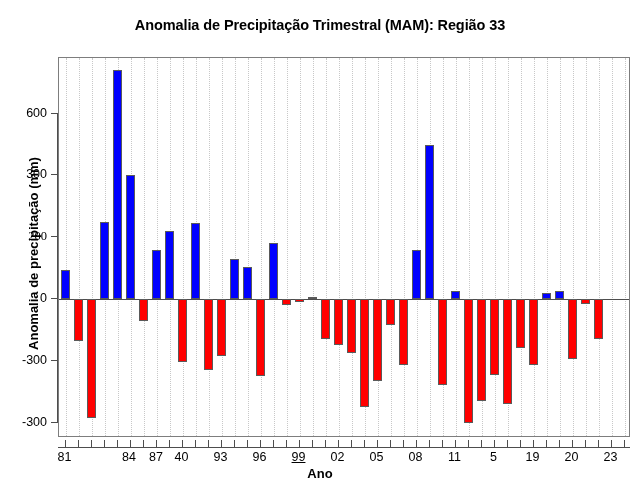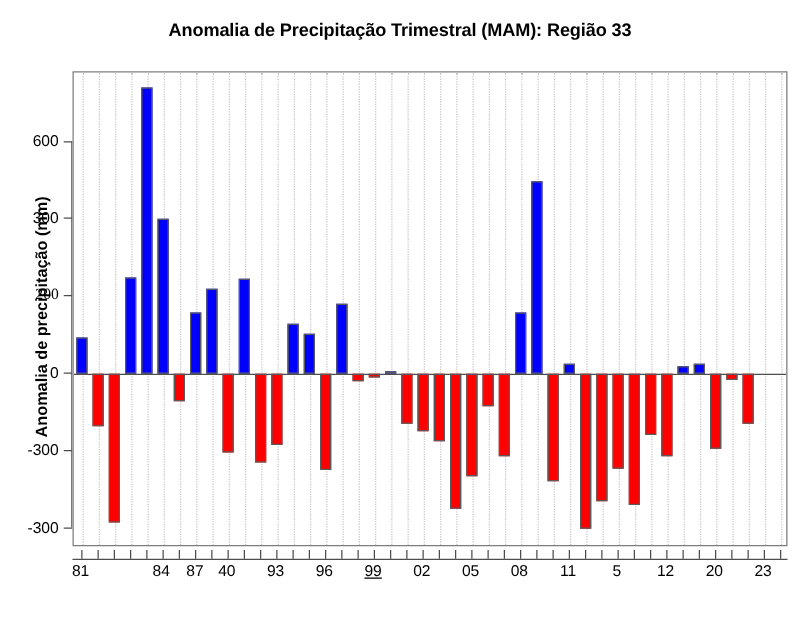--- a/index.html
+++ b/index.html
@@ -152,20 +152,21 @@
   }
 </style>
 </head>
 <body>
 
 <div id="figure">
 
   <div id="chart-title">Anomalia de Precipitação Trimestral (MAM): Região 33</div>
 
   <div id="ylabel">Anomalia de precipitação (mm)</div>
+  <div id="xlabel">Ano</div>
 
   <div id="yaxis">
       <div id="yaxis-spine" style="top: 112.61px; height: 308.943px;"></div>
       <div class="ytick-line" style="top: 421.553px;"></div>
       <div class="ytick-label" style="top: 421.553px;">-300</div>
       <div class="ytick-line" style="top: 359.764px;"></div>
       <div class="ytick-label" style="top: 359.764px;">-300</div>
       <div class="ytick-line" style="top: 297.976px;"></div>
       <div class="ytick-label" style="top: 297.976px;">0</div>
       <div class="ytick-line" style="top: 236.187px;"></div>
@@ -315,18 +316,18 @@
       <div class="xtick-label" style="left: 74px; padding-left: 48px;">87</div>
       <div class="xtick-label" style="left: 123.5px;">40</div>
       <div class="xtick-label" style="left: 162.5px;">93</div>
       <div class="xtick-label" style="left: 201.5px;">96</div>
       <div class="xtick-label" style="left: 240.5px; text-decoration: underline;">99</div>
       <div class="xtick-label" style="left: 279.5px;">02</div>
       <div class="xtick-label" style="left: 318.5px;">05</div>
       <div class="xtick-label" style="left: 357.5px;">08</div>
       <div class="xtick-label" style="left: 396.5px;">11</div>
       <div class="xtick-label" style="left: 435.5px;">5</div>
-      <div class="xtick-label" style="left: 474.5px;">12</div>
+      <div class="xtick-label" style="left: 474.5px;">19</div>
       <div class="xtick-label" style="left: 513.5px;">20</div>
       <div class="xtick-label" style="left: 552.5px;">23</div>
     </div>
 
 </div>
 
 </body></html>

